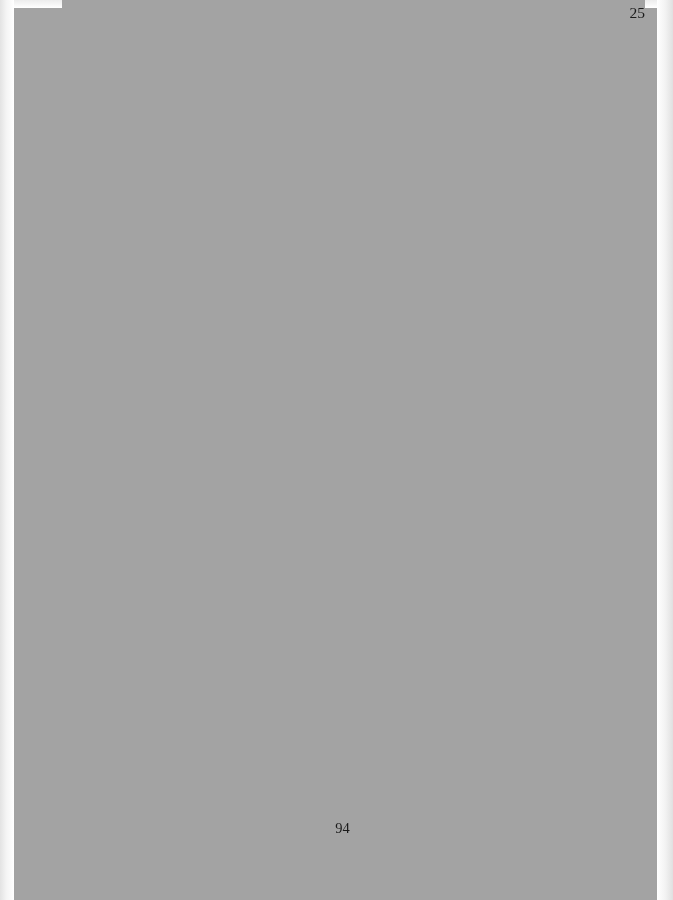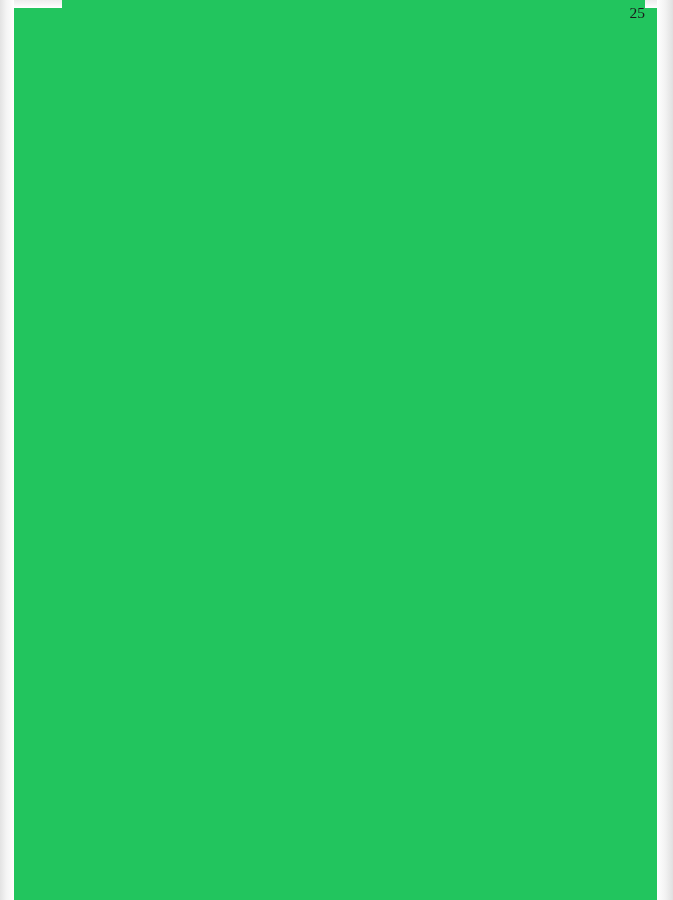--- a/index.html
+++ b/index.html
@@ -13,21 +13,21 @@
     height: 900px;
     font-family: "Liberation Serif", serif;
     color: #1b1b1b;
     position: relative;
     overflow: hidden;
   }
   
   .page {
     position: absolute;
     inset: 0;
-    background: #22c55e;
+    background: #a3a3a3;
   }
   .edge-left {
     position: absolute;
     left: 0; top: 0; bottom: 0;
     width: 14px;
     background: linear-gradient(to right, #e3e3e3 0%, #f4f4f4 45%, #ffffff 100%);
   }
   .edge-right {
     position: absolute;
     right: 0; top: 0; bottom: 0;
@@ -241,13 +241,14 @@
         </div>
         <div class="toc-line indent">
           <span class="label">«Свисти, не раскрывая рта...»</span>
           <span class="leader">...................................................................................................................</span>
           <span class="page">25</span>
         </div>
       </div>
 
   </div>
 
+  <div class="folio">94</div>
 </div>
 
 </body></html>

